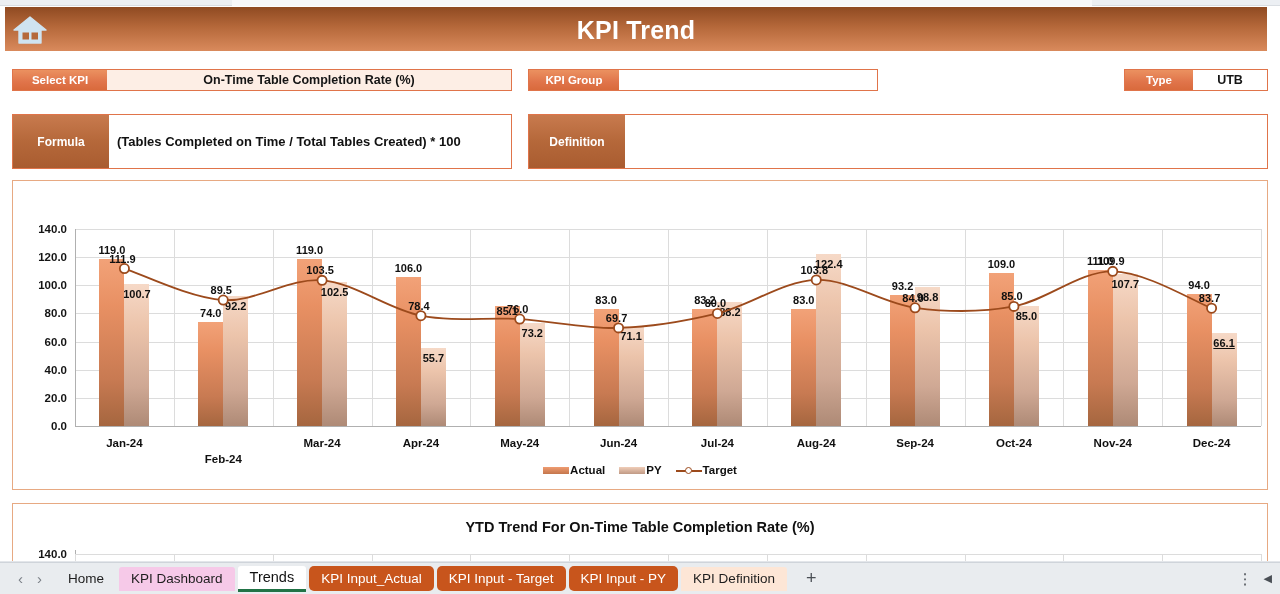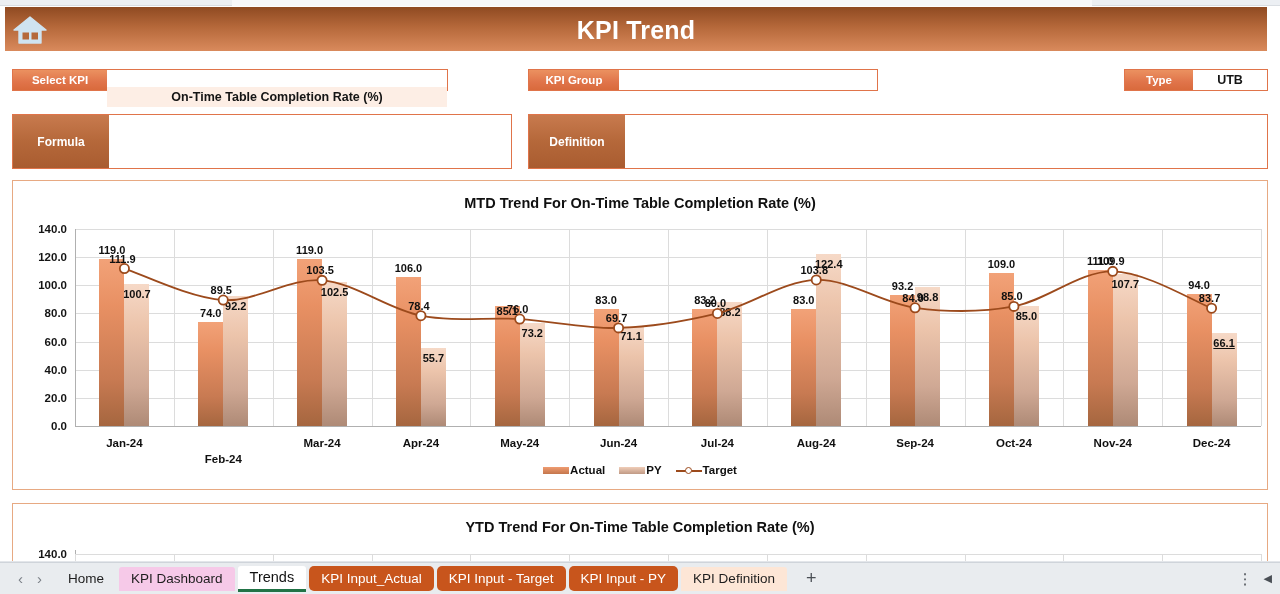--- a/index.html
+++ b/index.html
@@ -41,21 +41,21 @@
     color:#ffffff; font-size:11.5px; font-weight:bold;
     background:linear-gradient(180deg,#e98b55 0%, #dd7038 55%, #d2round 100%);
     background:linear-gradient(180deg,#eb9160 0%, #e0744a 60%, #d96a3c 100%);
     height:100%;
   }
   .field .val {
     flex:1; display:flex; align-items:center; justify-content:center;
     font-size:12.5px; font-weight:bold; color:#151515;
     background:#ffffff; height:100%;
   }
-  .field.tinted .val { background:#fdeee5;margin-top:33px; }
+  .field.tinted .val { background:#fdeee5; }
 
   
   .block {
     position:absolute; display:flex; height:55px;
     border:1px solid #e0744a; background:#ffffff;
   }
   .block .lbl {
     width:96px; display:flex; align-items:center; justify-content:center;
     color:#ffffff; font-size:12px; font-weight:bold;
     background:linear-gradient(180deg,#c87a4e 0%, #b5683a 50%, #a95c30 100%);
@@ -148,45 +148,45 @@
 
   <div class="banner">
     <svg class="home-icon" viewBox="0 0 34 30">
       <path d="M17 2 L33 15 L28 15 L28 28 L6 28 L6 15 L1 15 Z" fill="#cfe3f0" stroke="#cfe3f0" stroke-width="1.4" stroke-linejoin="round"></path>
       <rect x="9.5" y="17.5" width="6.5" height="7" fill="#b5683a"></rect>
       <rect x="18.5" y="17.5" width="6.5" height="7" fill="#b5683a"></rect>
     </svg>
     <div class="banner-title">KPI Trend</div>
   </div>
 
-  <div class="field tinted" style="left:12px; top:69px; width:436px;align-items:center;">
+  <div class="field tinted" style="left:12px; top:69px; width:500px;">
     <div class="lbl" style="width:94px;">Select KPI</div>
     <div class="val">On-Time Table Completion Rate (%)</div>
   </div>
 
   <div class="field" style="left:528px; top:69px; width:350px;">
     <div class="lbl" style="width:90px;">KPI Group</div>
   </div>
 
 
   <div class="field" style="left:1124px; top:69px; width:144px;">
     <div class="lbl" style="width:68px;">Type</div>
     <div class="val">UTB</div>
   </div>
 
   <div class="block" style="left:12px; top:114px; width:500px;">
     <div class="lbl">Formula</div>
+    <div class="val">(Tables Completed on Time / Total Tables Created) * 100</div>
   </div>
 
   <div class="block" style="left:528px; top:114px; width:740px;">
     <div class="lbl">Definition</div>
   </div>
 
   <div class="card" style="left:12px; top:180px; width:1256px; height:310px;">
-    <div class="chart-title" style="top:14px;">MTD Trend For On-Time Table Completion Rate (%)</div>
     <div class="plot" id="mtd-plot" style="left:0; top:0; width:1256px; height:310px;">
         <div class="gridline" style="left: 62px; top: 245px; width: 1186px;"></div>
         <div class="ytick" style="left: 0px; top: 245px; width: 54px;">0.0</div>
         <div class="gridline" style="left: 62px; top: 216.857px; width: 1186px;"></div>
         <div class="ytick" style="left: 0px; top: 216.857px; width: 54px;">20.0</div>
         <div class="gridline" style="left: 62px; top: 188.714px; width: 1186px;"></div>
         <div class="ytick" style="left: 0px; top: 188.714px; width: 54px;">40.0</div>
         <div class="gridline" style="left: 62px; top: 160.571px; width: 1186px;"></div>
         <div class="ytick" style="left: 0px; top: 160.571px; width: 54px;">60.0</div>
         <div class="gridline" style="left: 62px; top: 132.429px; width: 1186px;"></div>

